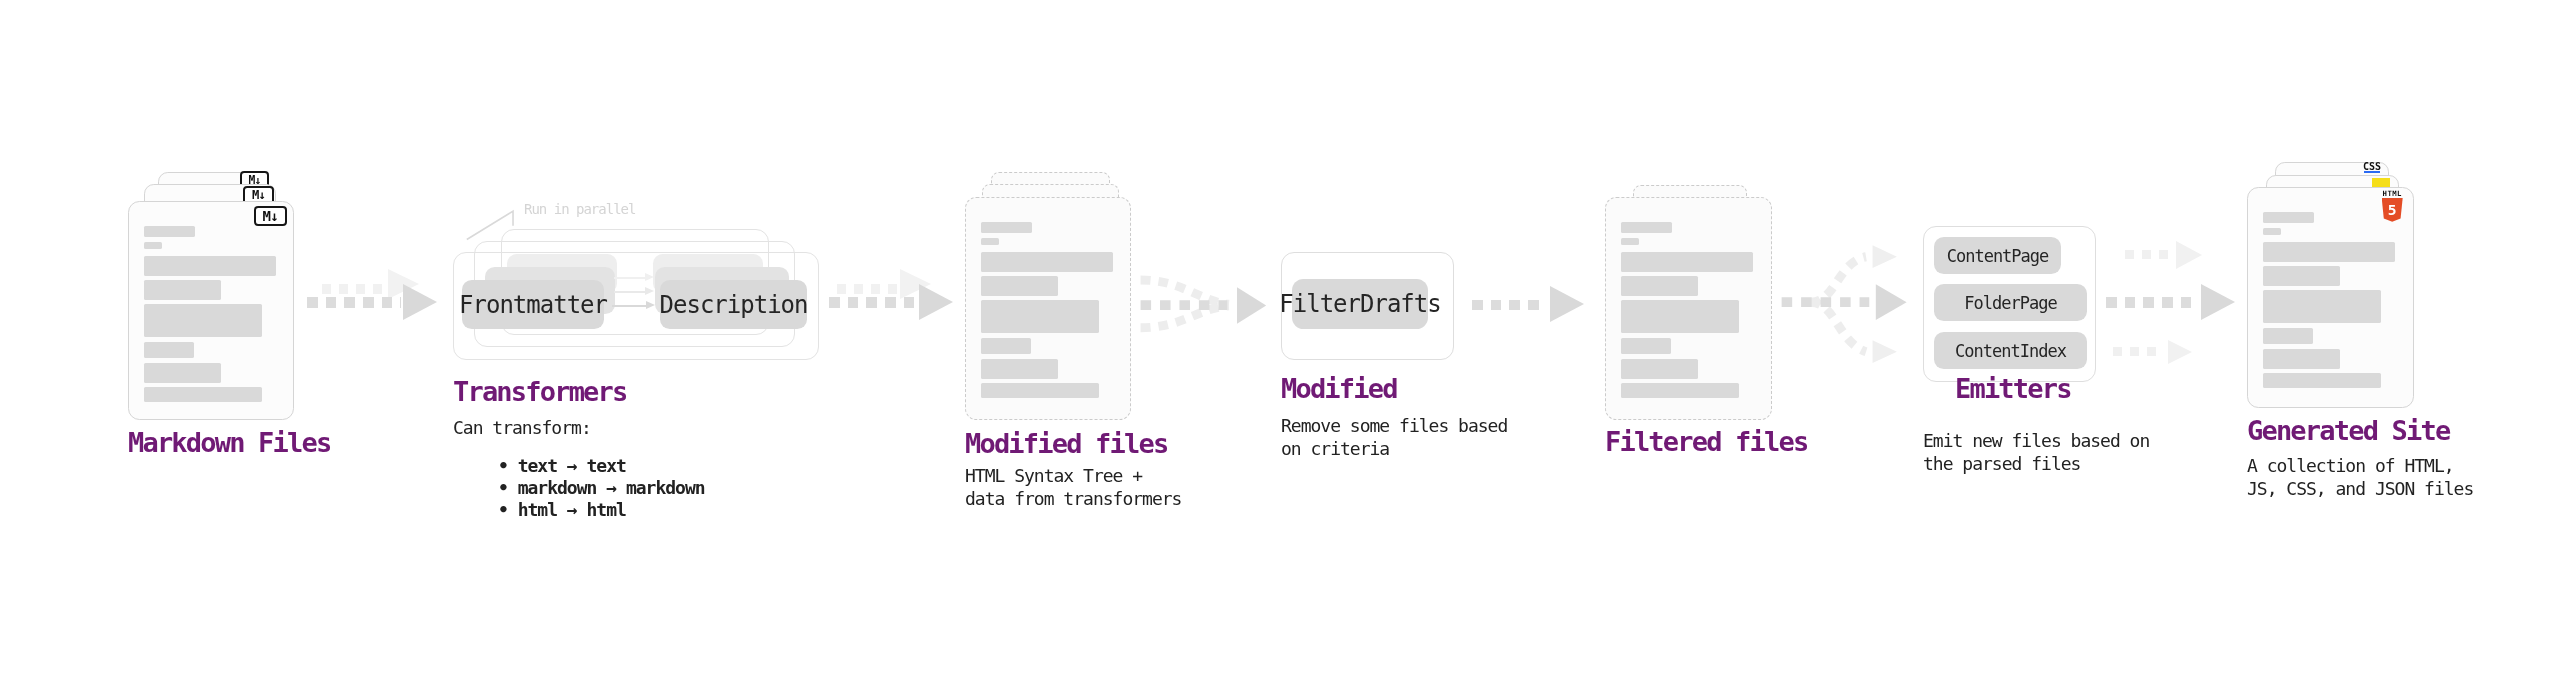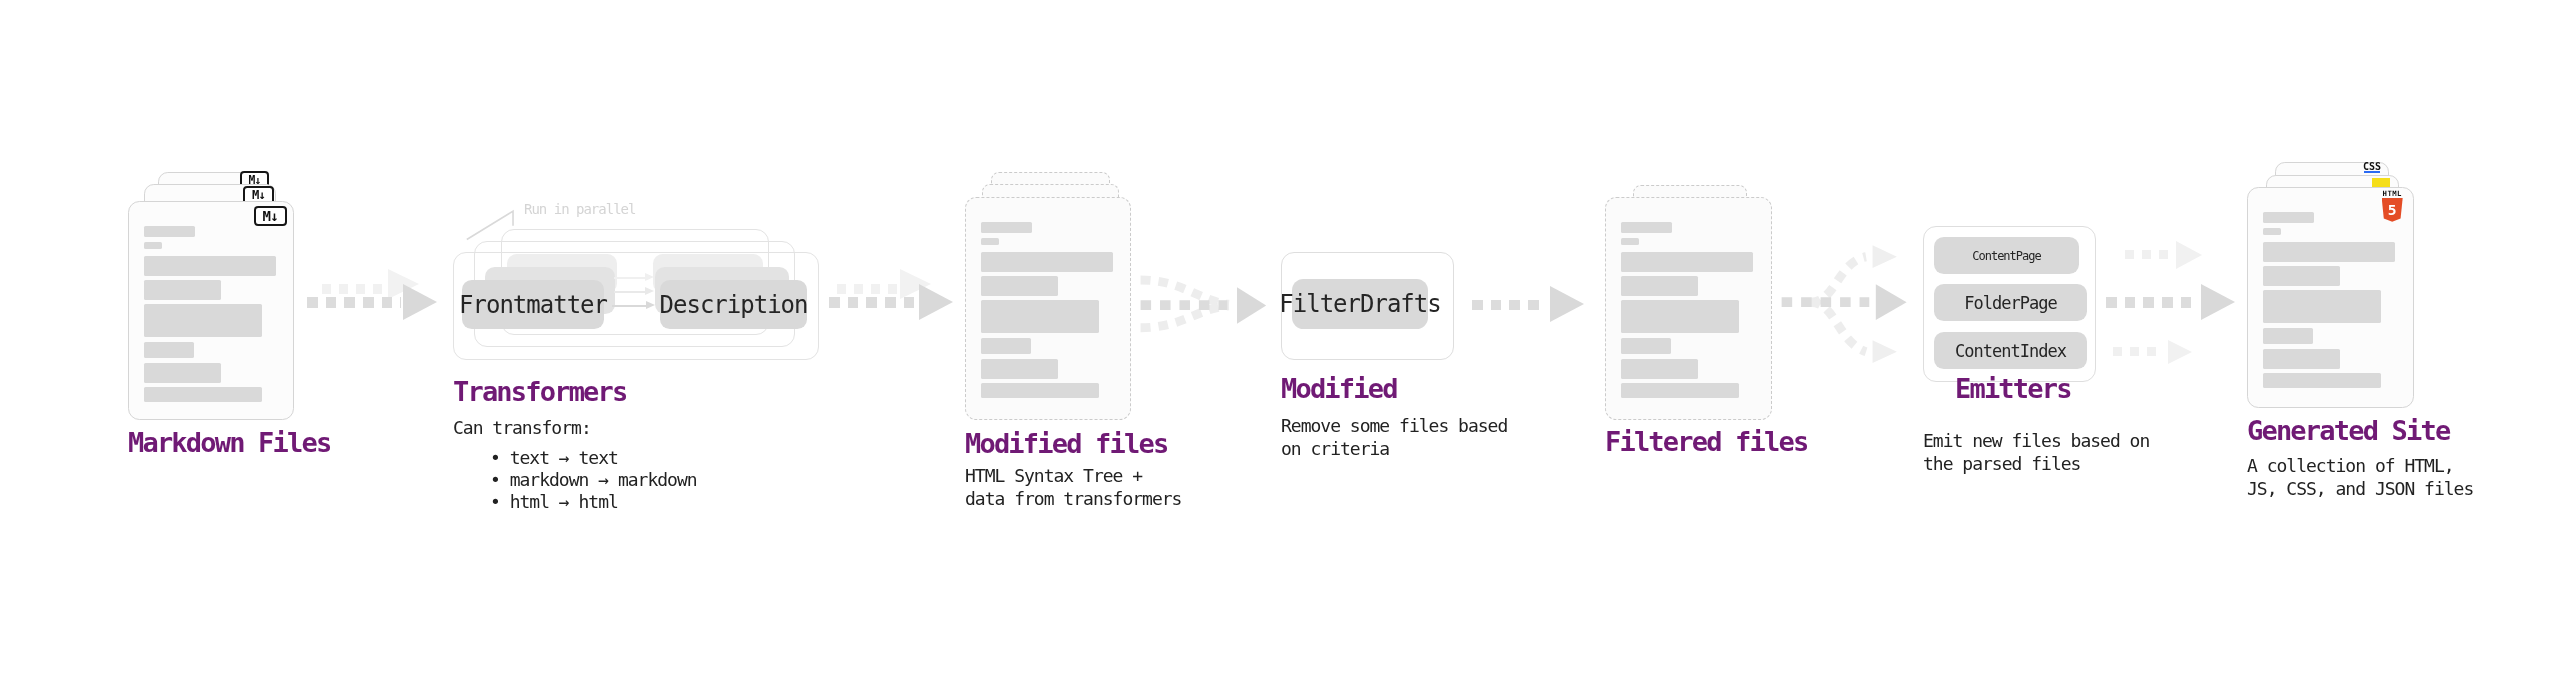--- a/index.html
+++ b/index.html
@@ -30,21 +30,21 @@
   .frame{position:absolute;box-sizing:border-box;background:transparent;border:1.6px solid #e3e3e3;border-radius:13px;}
   .pill{position:absolute;box-sizing:border-box;background:#d9d9d9;border-radius:9.8px;display:flex;align-items:center;justify-content:center;
         font-size:24px;letter-spacing:-1px;color:#252525;white-space:nowrap;}
   .pill.g1{background:#e3e3e3;}
   .pill.g2{background:#eeeeee;}
 
   
   .label{position:absolute;font-size:27px;letter-spacing:-1.8px;white-space:nowrap;color:#701a75;font-weight:bold;}
   .desc{position:absolute;font-size:18px;letter-spacing:-1px;line-height:23px;white-space:nowrap;color:#222;}
   .annotation{position:absolute;font-size:14px;letter-spacing:-1px;color:#d4d4d4;white-space:nowrap;}
-  .bullets{list-style:none;margin:8px;padding:0;}
+  .bullets{list-style:none;margin:16px;padding:0;font-weight:bold;}
   .bullets li{height:22px;line-height:22px;padding-left:29px;}
 
   
   .dashline{position:absolute;background:repeating-linear-gradient(90deg,var(--c,#dcdcdc) 0 10.6px,transparent 10.6px 18.7px);}
   .dashline.ghost{background:repeating-linear-gradient(90deg,var(--c,#f1f1f1) 0 9px,transparent 9px 17px);}
   .tri{position:absolute;width:0;height:0;border-style:solid;border-color:transparent;}
   .mini{position:absolute;height:1.6px;}
   .mini b{position:absolute;right:-9px;top:-4.1px;width:0;height:0;border-style:solid;border-color:transparent;border-width:4.9px 0 4.9px 9px;}
 
   
@@ -214,21 +214,21 @@
     <path d="M 38,84 C 68,84 72,134 106,145" fill="none" stroke="#ededed" stroke-width="11" stroke-dasharray="12 10"></path>
     <path d="M 2,84 L 110,84" fill="none" stroke="#dcdcdc" stroke-width="12" stroke-dasharray="13 11"></path>
     <polygon points="114,14 114,42 144,28" fill="#efefef"></polygon>
     <polygon points="118,62 118,106 156,84" fill="#d9d9d9"></polygon>
     <polygon points="114,131 114,159 144,145" fill="#efefef"></polygon>
   </svg>
 
   
   <div class="grp">
     <div class="panel" style="left:1923px;top:226px;width:173px;height:156px;"></div>
-    <div class="pill" style="left:1934px;top:237px;width:145px;height:37px;font-size:12px;">ContentPage</div>
+    <div class="pill" style="left:1934px;top:237px;width:127px;height:37px;font-size:17px;">ContentPage</div>
     <div class="pill" style="left:1934px;top:284px;width:153px;height:37px;font-size:17px;">FolderPage</div>
     <div class="pill" style="left:1934px;top:332px;width:153px;height:37px;font-size:17px;">ContentIndex</div>
     <div class="label" style="left:1923px;top:373px;margin-left:32px;">Emitters</div>
     <div class="desc" style="left:1923px;top:429px;">
       <div>Emit new files based on</div>
       <div>the parsed files</div>
     </div>
   </div>
 
   

